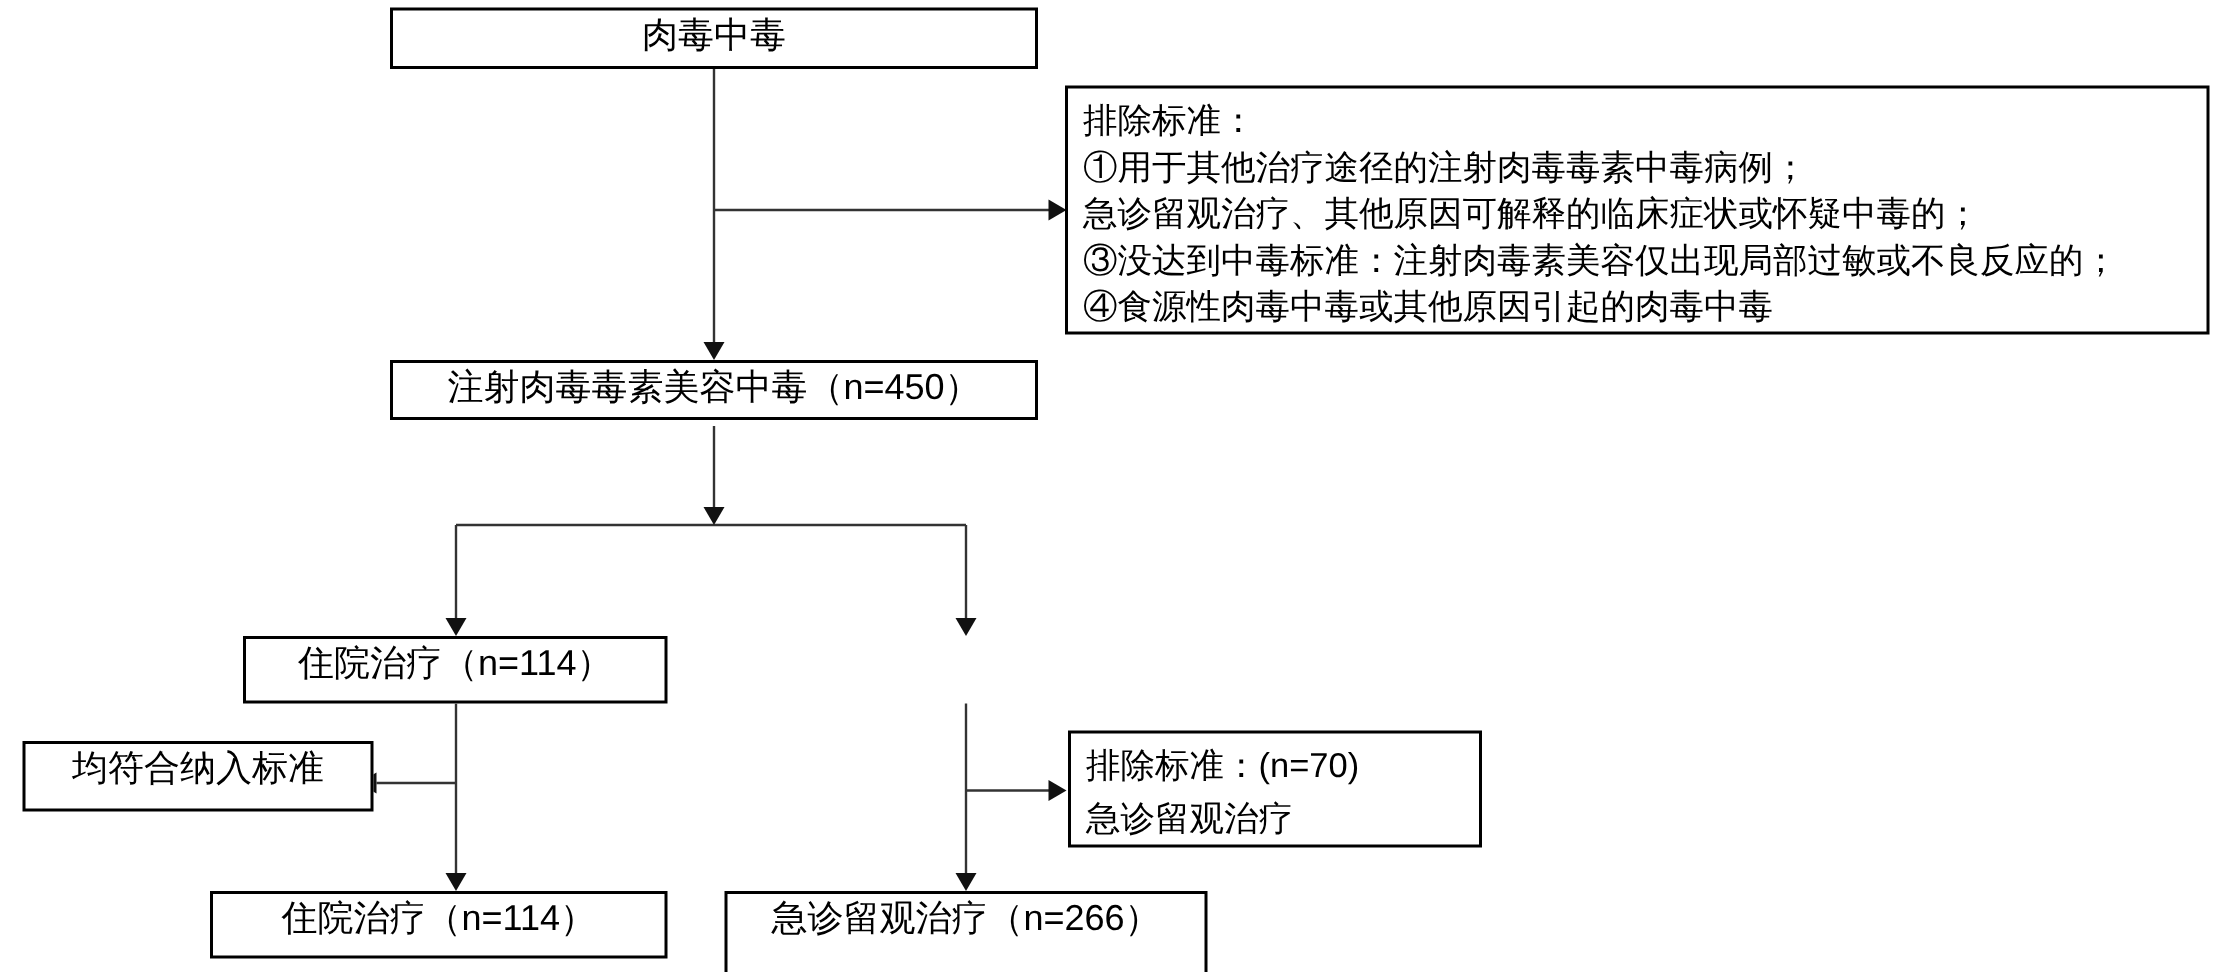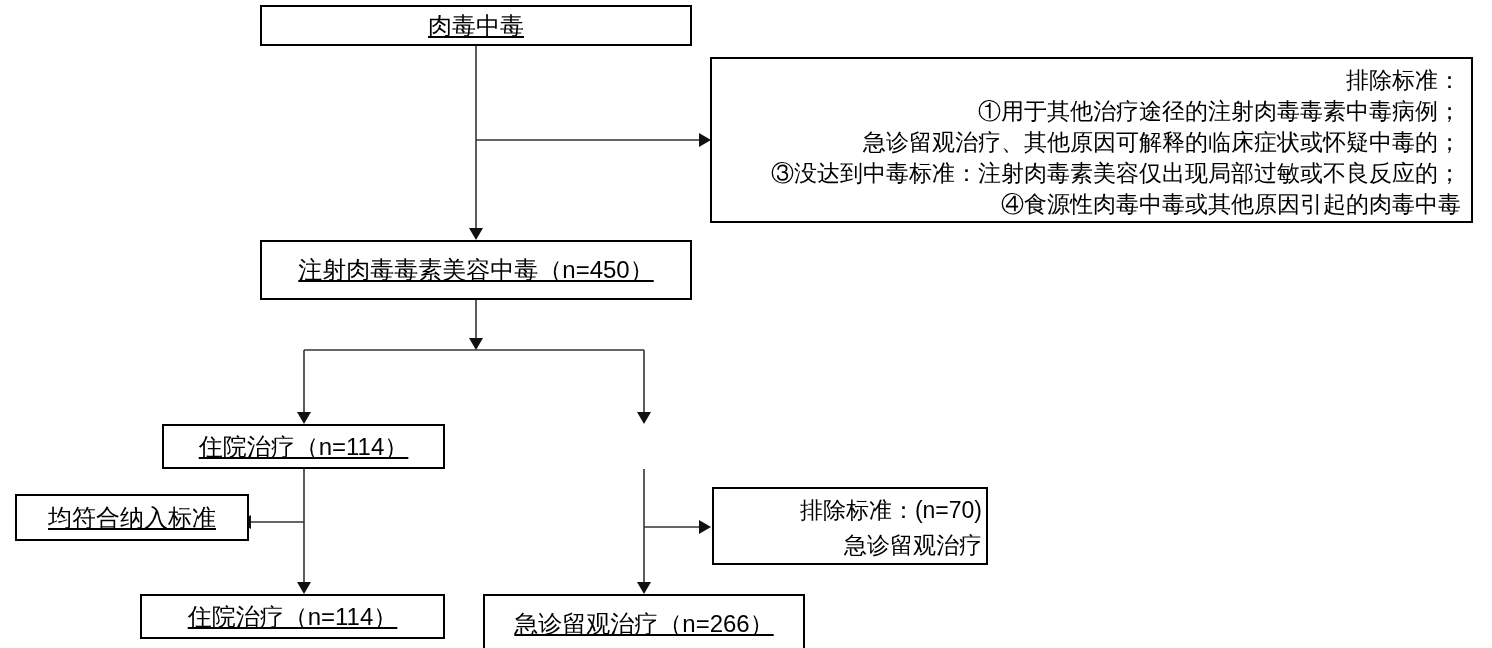--- a/index.html
+++ b/index.html
@@ -24,37 +24,36 @@
     height: 648px;
   }
   .node {
     position: absolute;
     box-sizing: border-box;
     border: 2px solid #000000;
     background: #ffffff;
   }
   .node.center {
     display: flex;
-    align-items: center;
+    align-items: flex-start;
     justify-content: center;
     font-size: 24px;
     white-space: nowrap;
-    text-decoration: underline;
   }
   .node.multiline {
     font-size: 23px;
-    text-align: right;
+    text-align: left;
   }
   .node.multiline .tline {
     white-space: nowrap;
   }
   
   .n-botulism        { left: 260px; top: 5px;   width: 432px; height: 41px; }
   .n-exclusion1      { left: 710px; top: 57px;  width: 763px; height: 166px; padding: 6px 10px 0 10px; line-height: 31px; }
-  .n-cohort          { left: 260px; top: 240px; width: 432px; height: 60px; }
+  .n-cohort          { left: 260px; top: 240px; width: 432px; height: 40px; }
   .n-inpatient1      { left: 162px; top: 424px; width: 283px; height: 45px; }
   .n-emergency1      { left: 482px; top: 424px; width: 323px; height: 45px; }
   .n-inclusion       { left: 3px;   top: 494px; width: 234px; height: 47px; margin-left: 12px; }
   .n-exclusion2      { left: 712px; top: 487px; width: 276px; height: 78px; padding: 4px 4px 0 10px; line-height: 35px; font-size: 24px; }
   .n-inpatient2      { left: 140px; top: 594px; width: 305px; height: 45px; }
   .n-emergency2      { left: 483px; top: 594px; width: 322px; height: 60px; }
 </style>
 </head>
 <body>
 

